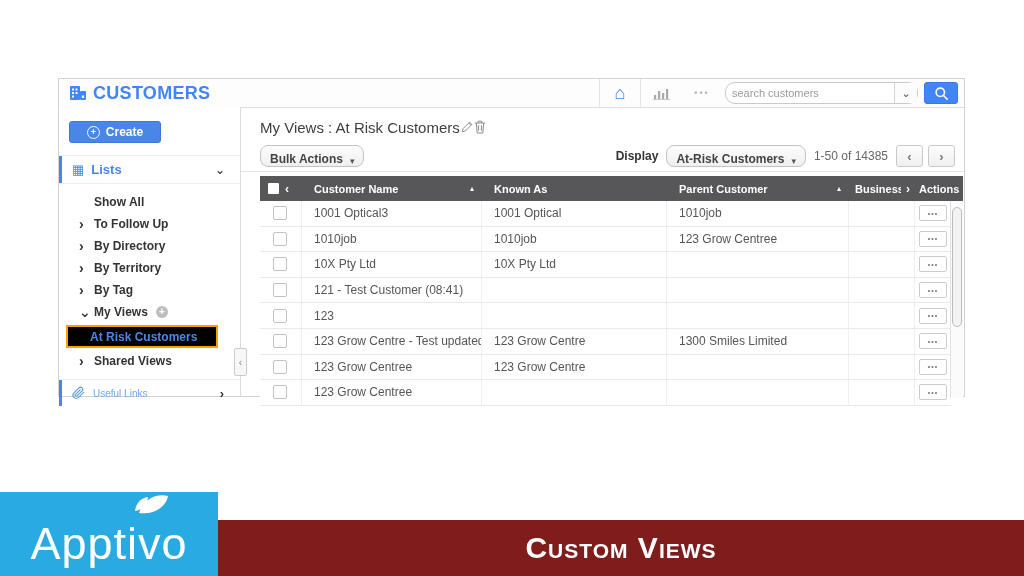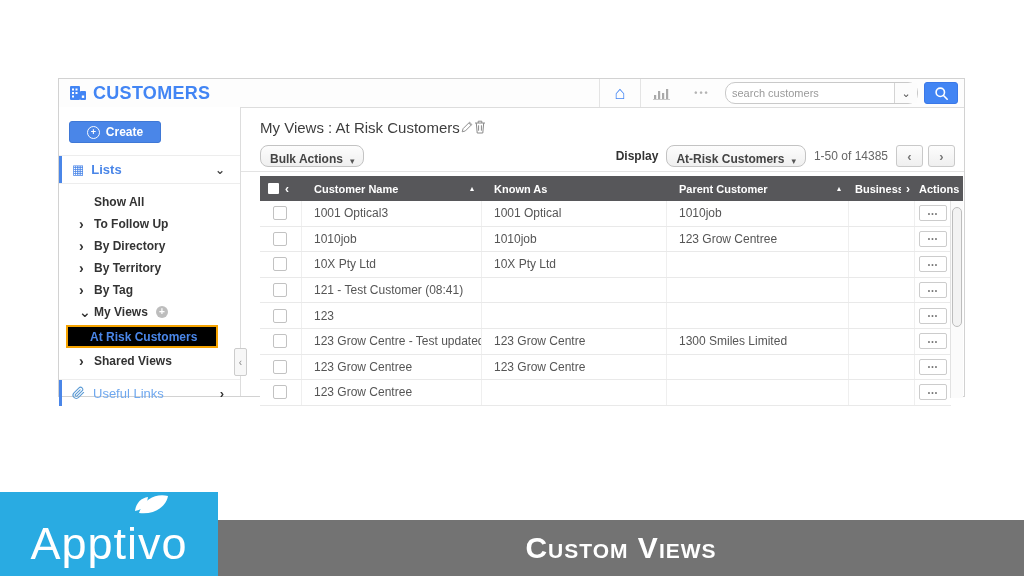--- a/index.html
+++ b/index.html
@@ -46,21 +46,21 @@
   .nav li{position:relative;display:flex;align-items:center;height:22px;padding-left:20px;gap:8px;cursor:pointer;}
   .nav .chev{color:#333;font-weight:bold;font-size:14px;width:7px;line-height:1;}
   .nav .lbl{color:#333;font-weight:bold;font-size:12px;}
   .nav li.show-all{padding-left:35px;}
   .plus-circle{display:inline-flex;width:12px;height:12px;border-radius:50%;background:#bdbdbd;color:#fff;
                align-items:center;justify-content:center;font-size:10px;font-weight:bold;line-height:1;cursor:pointer;}
   .nav li.at-risk{height:19px;border:2px solid #f5a300;margin:2px 22px 2px 7px;padding-left:22px;background:#000000;}
   .nav li.at-risk .lbl{color:#4a86e8;}
   .useful{position:relative;margin-top:7px;height:26px;border-top:1px solid #ededed;display:flex;align-items:center;gap:8px;padding-left:13px;cursor:pointer;}
   .useful::before{content:"";position:absolute;left:0;top:0;bottom:0;width:3px;background:#4a86e8;}
-  .useful .lbl{color:#6fa8ef;font-size:13px;}
+  .useful .lbl{color:#6fa8ef;font-size:10px;}
   .useful .chev{position:absolute;right:16px;color:#333;font-weight:bold;font-size:13px;}
   .collapse-tab{position:absolute;left:175px;top:269px;width:11px;height:26px;border:1px solid #ccc;background:#f7f7f7;
                 border-radius:2px;display:flex;align-items:center;justify-content:center;color:#888;font-size:10px;cursor:pointer;z-index:3;}
 
   
   .main{position:absolute;left:182px;top:28px;right:0;bottom:0;}
   .title-row{display:flex;align-items:center;gap:0;margin:9px 0 0 19px;height:22px;}
   .main-title{font-size:15px;color:#3e3e3e;}
   .icon-btn{background:none;border:0;padding:0;display:flex;align-items:center;cursor:pointer;}
   .toolbar{position:absolute;left:0;right:0;top:37px;height:27px;border-bottom:1px solid #e3e3e3;}
@@ -103,21 +103,21 @@
   .actions-btn{width:28px;height:16px;border:1px solid #ccc;border-radius:2px;background:#fff;color:#777;
                font-size:7px;letter-spacing:1px;display:flex;align-items:center;justify-content:center;padding:0;cursor:pointer;}
   .vscroll{position:absolute;right:0;top:25px;width:12px;height:197px;border-left:1px solid #e2e2e2;background:#fbfbfb;}
   .vthumb{position:absolute;left:1px;top:6px;width:8px;height:118px;border:1px solid #bdbdbd;border-radius:5px;background:#f3f3f3;cursor:grab;}
 
   
   .banner{position:absolute;left:0;top:492px;width:1024px;height:84px;display:flex;}
   .logo-box{position:relative;width:218px;background:#29abe2;display:flex;align-items:flex-end;justify-content:center;}
   .logo-text{color:#fff;font-size:45px;letter-spacing:1px;line-height:1;margin-bottom:10px;}
   .leaf{position:absolute;left:122px;top:2px;}
-  .caption-bar{flex:1;background:#737373;display:flex;align-items:center;justify-content:center;margin-top:28px;}
+  .caption-bar{flex:1;background:#7f1d1d;display:flex;align-items:center;justify-content:center;margin-top:28px;}
   .caption{color:#fff;font-size:30px;font-weight:bold;font-variant:small-caps;letter-spacing:1px;}
 </style>
 </head>
 <body>
 
 <div class="slide">
 
   <div class="app">
 
     <div class="topbar">

